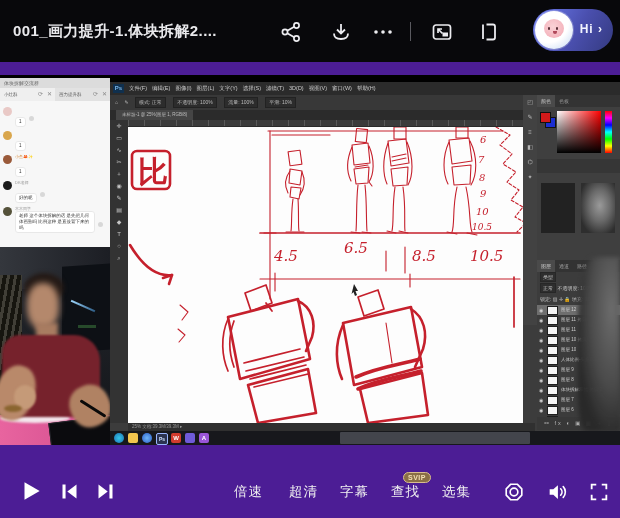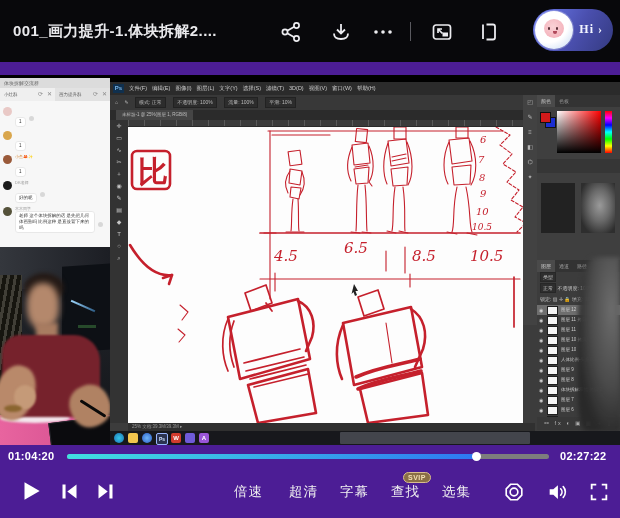--- a/index.html
+++ b/index.html
@@ -4,21 +4,21 @@
 <style>
   html,body{margin:0;padding:0;background:#000;}
   body{width:620px;height:518px;overflow:hidden;font-family:"Liberation Sans","DejaVu Sans",sans-serif;}
   .stage{position:absolute;width:620px;height:518px;background:#4c1d95;overflow:hidden;}
   
   .topbar{position:absolute;top:0;left:0;width:620px;height:62px;background:#08080b;}
   .vtitle{position:absolute;left:13px;top:22px;color:#e9e9ec;font-size:15px;font-weight:600;letter-spacing:.4px;white-space:nowrap;}
   .tbic{position:absolute;top:20px;width:24px;height:24px;color:#ececf0;}
   .tbic svg{display:block;}
   .tbsep{position:absolute;top:22px;width:1px;height:19px;background:#5a5a60;}
-  .mascot-pill{position:absolute;right:7px;top:9px;width:80px;height:42px;border-radius:22px;background:linear-gradient(120deg,#6d7cf0 0%,#4a4fae 55%,#343a80 100%);font-family:Liberation Serif, serif;}
+  .mascot-pill{position:absolute;right:7px;top:9px;width:80px;height:42px;border-radius:22px;background:linear-gradient(120deg,#6d7cf0 0%,#4a4fae 55%,#343a80 100%);}
   .mascot{position:absolute;left:2px;top:2px;width:38px;height:38px;border-radius:50%;background:radial-gradient(circle at 35% 30%,#ffffff 55%,#cfe0f5 90%);box-shadow:0 0 0 1px rgba(255,255,255,.25);}
   .mface{position:absolute;left:9px;top:8px;width:20px;height:19px;border-radius:50%;background:radial-gradient(circle at 45% 40%,#fad2d6,#f2a9b4);}
   .meye{position:absolute;top:8px;width:2px;height:3px;background:#5a3038;border-radius:2px;}
   .mmouth{position:absolute;left:9px;top:12px;width:4px;height:3px;background:#b0485a;border-radius:0 0 4px 4px;}
   .hi-label{position:absolute;right:10px;top:13px;color:#f2f4ff;font-size:12px;font-weight:700;letter-spacing:1px;}
   
   .video{position:absolute;top:75px;left:0;width:620px;height:370px;background:#000;overflow:hidden;}
   
   .chat{position:absolute;left:0;top:3px;width:110px;height:169px;background:#f7f7f7;overflow:hidden;}
   .chat-title{position:absolute;left:0;top:0;width:110px;height:10px;background:#dcdcdc;color:#666;font-size:5px;line-height:10px;padding-left:4px;box-sizing:border-box;}
@@ -481,28 +481,20 @@
       <div class="wc-neck"></div>
       <div class="wc-shirt"></div>
       <div class="wc-armL"></div>
       <div class="wc-fist"></div>
       <div class="wc-brace"></div>
       <div class="wc-armR"></div>
       <div class="wc-pen"></div>
     </div>
   </div>
 
-  <div class="seekrow">
-    <div class="stime" style="left:8px">01:04:20</div>
-    <div class="sbar">
-      <div class="sfill" style="width:85%"></div>
-      <div class="sthumb" style="left:calc(85% - 5px)"></div>
-    </div>
-    <div class="stime" style="left:560px">02:27:22</div>
-  </div>
 
   <div class="ctrlrow">
     <div class="cbtn" style="left:18px;top:10px">
       <svg width="26" height="26" viewBox="0 0 24 24">
         <polygon points="6,4 6,20 20,12" fill="#fff"></polygon>
       </svg>
     </div>
     <div class="cbtn" style="left:59px;top:13px">
       <svg width="21" height="21" viewBox="0 0 24 24">
         <rect x="4" y="4" width="3.5" height="16" fill="#fff"></rect>

